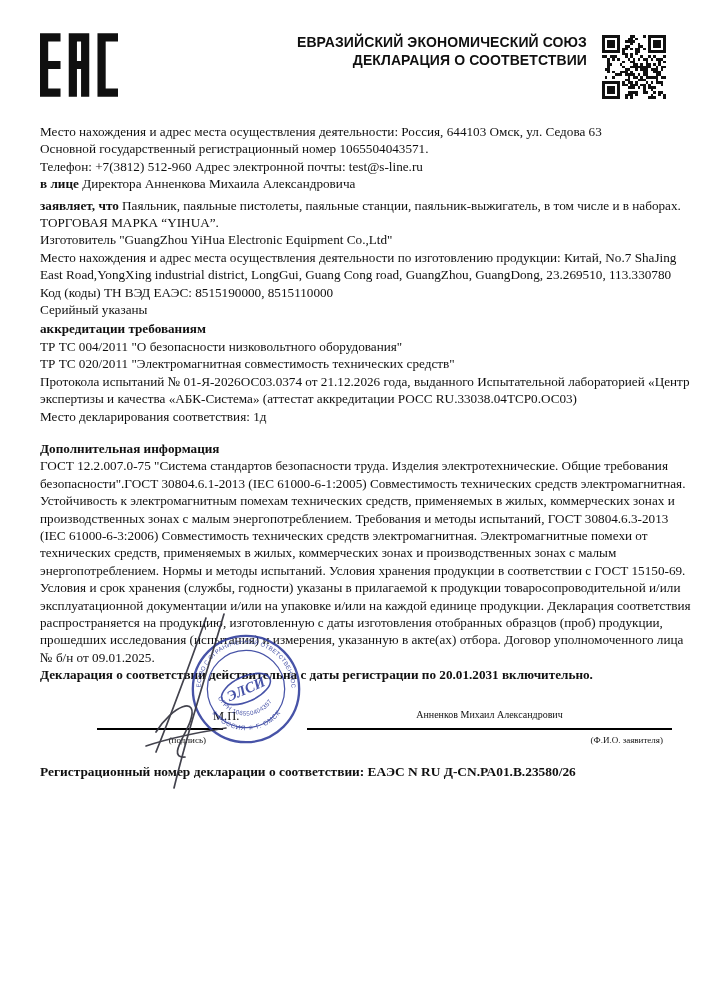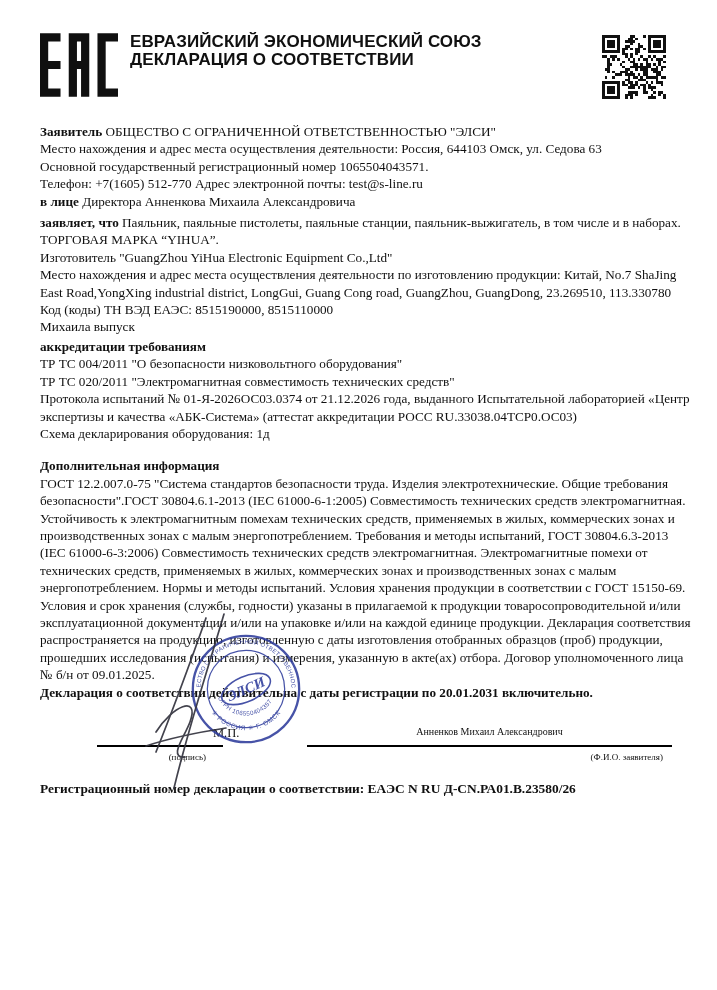--- a/index.html
+++ b/index.html
@@ -4,23 +4,23 @@
 <style>
   html,body{margin:0;padding:0;background:#e8e8e8;}
   .page{
     position:relative;width:717px;height:990px;margin:0 auto;background:#ffffff;
     font-family:"Liberation Serif","DejaVu Serif",serif;color:#101010;overflow:hidden;
     box-shadow:0 0 6px rgba(0,0,0,.25);
   }
   .eac-logo{position:absolute;left:40px;top:33px;}
   .qr{position:absolute;left:602px;top:35px;}
   .titles{
-    position:absolute;top:33px;left:130px;right:130px;text-align:left;
+    position:absolute;top:33px;left:130px;right:130px;text-align:right;
     font-family:"Liberation Sans","DejaVu Sans",sans-serif;font-weight:700;
-    font-size:17px;line-height:18px;letter-spacing:.1px;
+    font-size:14px;line-height:18px;letter-spacing:.1px;
   }
   .content{
     position:absolute;top:123px;left:40px;width:651px;
     font-size:13.2px;line-height:17.4px;
   }
   .content p{margin:0;}
   .b{font-weight:700;}
   .mt2{margin-top:2px!important;}
   .mt4{margin-top:4px!important;}
   .mt15{margin-top:15px!important;}
@@ -252,38 +252,37 @@
         <rect x="9" y="24" width="1" height="1" fill="#111"></rect>
         <rect x="11" y="24" width="1" height="1" fill="#111"></rect>
         <rect x="18" y="24" width="1" height="1" fill="#111"></rect>
         <rect x="19" y="24" width="1" height="1" fill="#111"></rect>
         <rect x="20" y="24" width="1" height="1" fill="#111"></rect>
         <rect x="24" y="24" width="1" height="1" fill="#111"></rect>
       </svg>
   </div>
 
   <div class="content">
-    <p><b class="b">Заявитель</b><span> ОБЩЕСТВО С ОГРАНИЧЕННОЙ ОТВЕТСТВЕННОСТЬЮ "ЭЛСИ"</span></p>
     <p>Место нахождения и адрес места осуществления деятельности: Россия, 644103 Омск, ул. Седова 63</p>
     <p>Основной государственный регистрационный номер 1065504043571.</p>
-    <p>Телефон: +7(1605) 512-770 Адрес электронной почты: test@s-line.ru</p>
+    <p>Телефон: +7(3812) 512-960 Адрес электронной почты: test@s-line.ru</p>
     <p><b class="b">в лице</b><span> Директора Анненкова Михаила Александровича</span></p>
 
     <p class="mt4"><b class="b">заявляет, что</b><span> Паяльник, паяльные пистолеты, паяльные станции, паяльник-выжигатель, в том числе и в наборах. ТОРГОВАЯ МАРКА “YIHUA”.</span></p>
     <p>Изготовитель "GuangZhou YiHua Electronic Equipment Co.,Ltd"</p>
     <p>Место нахождения и адрес места осуществления деятельности по изготовлению продукции: Китай, No.7 ShaJing East Road,YongXing industrial district, LongGui, Guang Cong road, GuangZhou, GuangDong, 23.269510, 113.330780</p>
     <p>Код (коды) ТН ВЭД ЕАЭС: 8515190000, 8515110000</p>
-    <p>Михаила выпуск</p>
+    <p>Серийный указаны</p>
 
     <p class="b mt2">аккредитации требованиям</p>
     <p>ТР ТС 004/2011 "О безопасности низковольтного оборудования"</p>
     <p>ТР ТС 020/2011 "Электромагнитная совместимость технических средств"</p>
 
     <p>Протокола испытаний № 01-Я-2026ОС03.0374 от 21.12.2026 года, выданного Испытательной лабораторией «Центр экспертизы и качества «АБК-Система» (аттестат аккредитации РОСС RU.33038.04ТСР0.ОС03)</p>
-    <p>Схема декларирования оборудования: 1д</p>
+    <p>Место декларирования соответствия: 1д</p>
 
     <p class="b mt15">Дополнительная информация</p>
     <p>ГОСТ 12.2.007.0-75 "Система стандартов безопасности труда. Изделия электротехнические. Общие требования безопасности".ГОСТ 30804.6.1-2013 (IEC 61000-6-1:2005) Совместимость технических средств электромагнитная. Устойчивость к электромагнитным помехам технических средств, применяемых в жилых, коммерческих зонах и производственных зонах с малым энергопотреблением. Требования и методы испытаний, ГОСТ 30804.6.3-2013 (IEC 61000-6-3:2006) Совместимость технических средств электромагнитная. Электромагнитные помехи от технических средств, применяемых в жилых, коммерческих зонах и производственных зонах с малым энергопотреблением. Нормы и методы испытаний. Условия хранения продукции в соответствии с ГОСТ 15150-69. Условия и срок хранения (службы, годности) указаны в прилагаемой к продукции товаросопроводительной и/или эксплуатационной документации и/или на упаковке и/или на каждой единице продукции. Декларация соответствия распространяется на продукцию, изготовленную с даты изготовления отобранных образцов (проб) продукции, прошедших исследования (испытания) и измерения, указанную в акте(ах) отбора. Договор уполномоченного лица № б/н от 09.01.2025.</p>
 
     <p class="b">Декларация о соответствии действительна с даты регистрации по 20.01.2031 включительно.</p>
 
     <div class="sig-row">
       <span class="mp">М.П.</span>
       <span class="sig-name">Анненков Михаил Александрович</span>
       <div class="sig-line left"></div>

